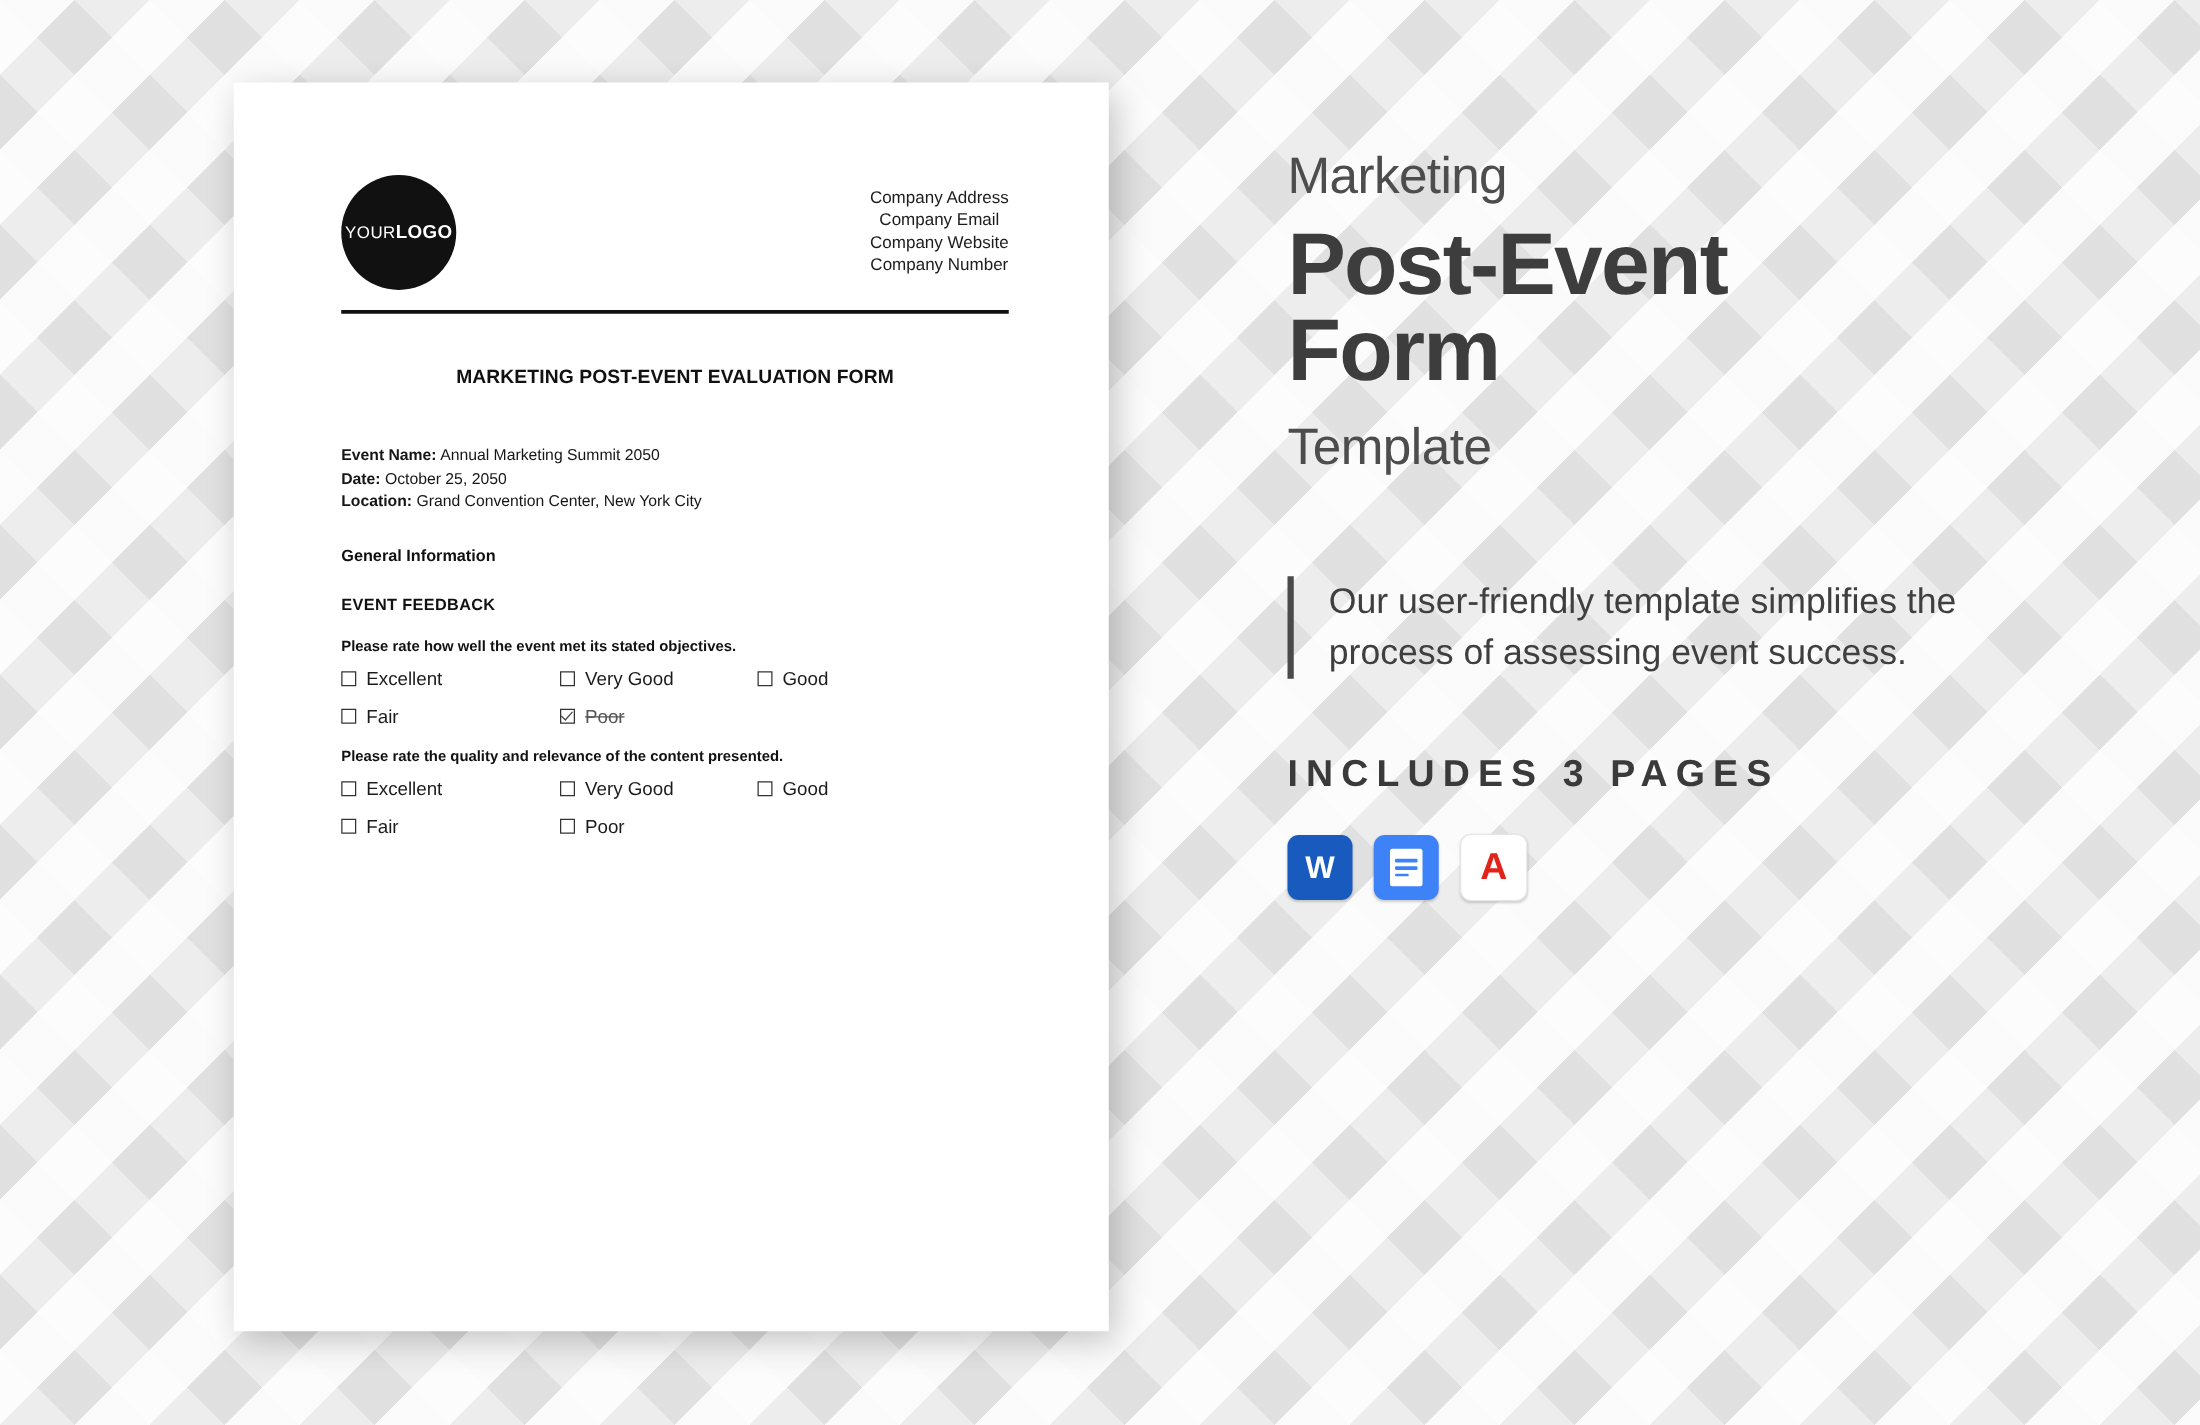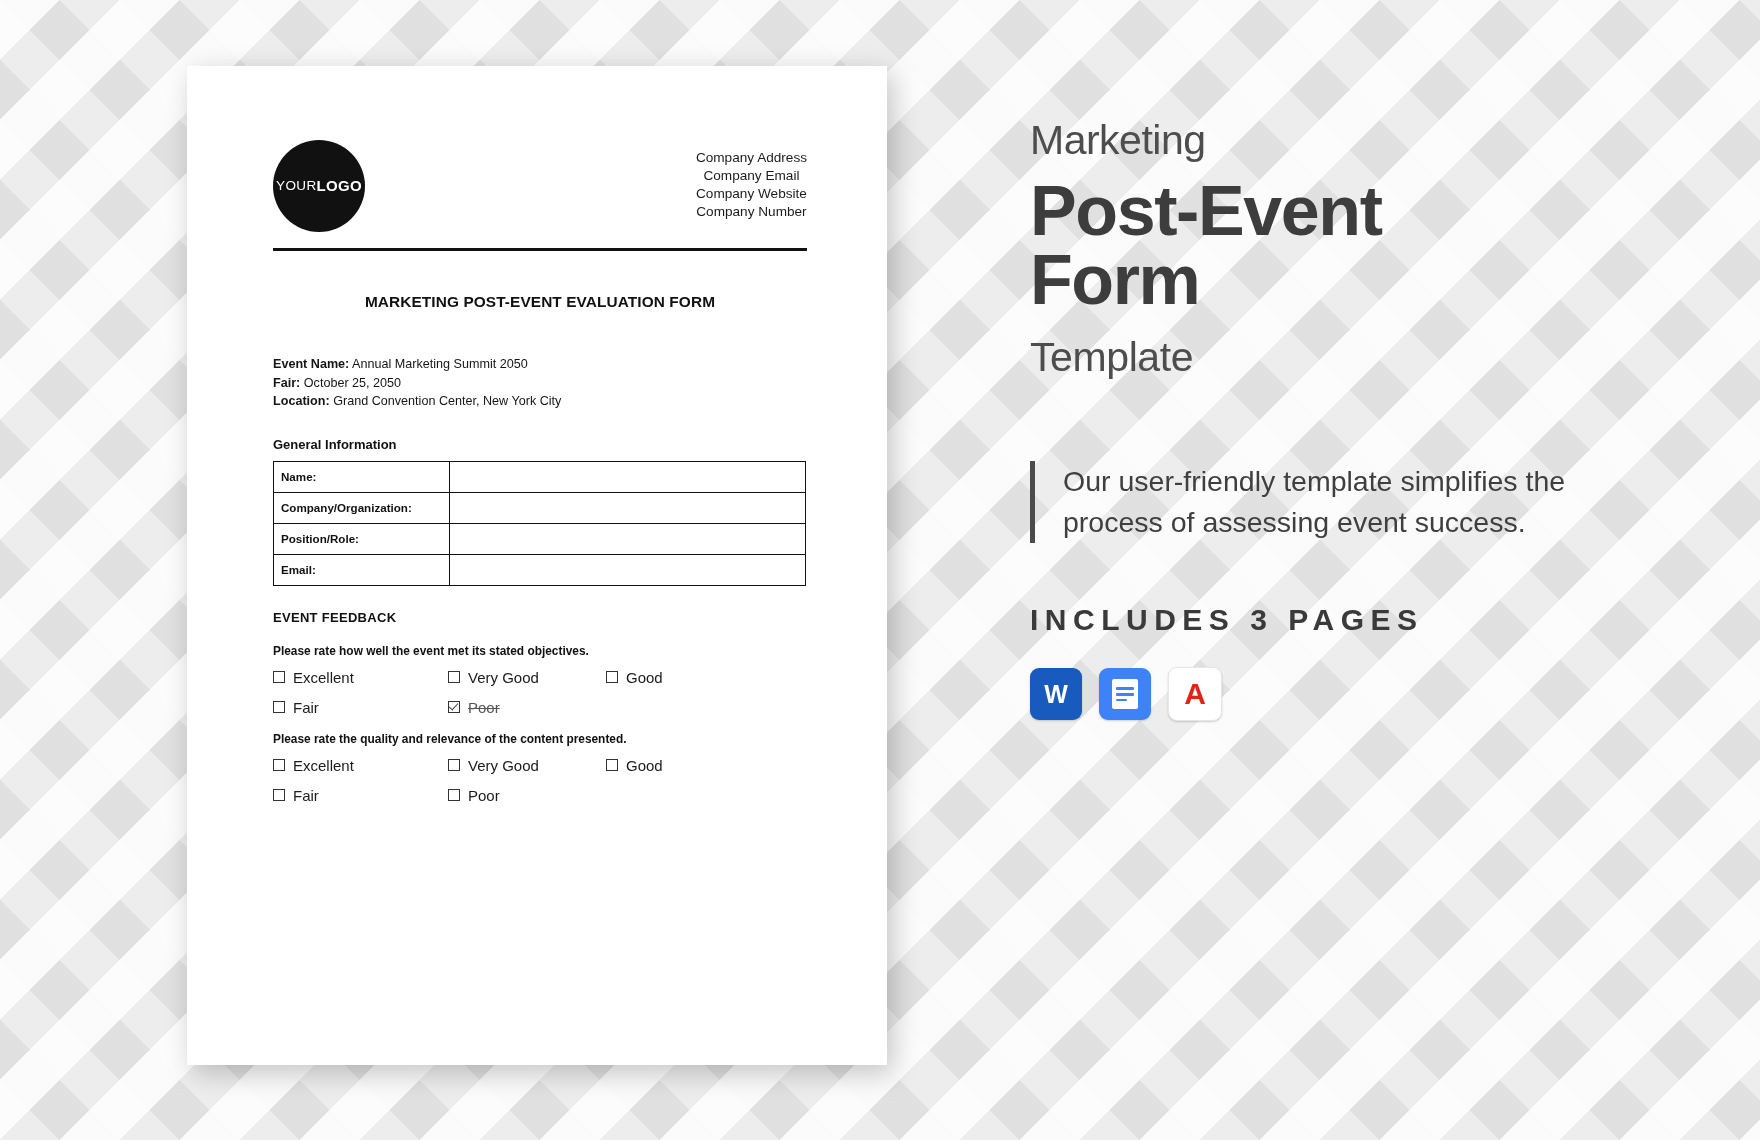--- a/index.html
+++ b/index.html
@@ -271,54 +271,30 @@
     </div>
     <div class="rule"></div>
 
     <div class="doc-title">MARKETING POST-EVENT EVALUATION FORM</div>
 
     <div class="meta">
       <div>
         <b>Event Name:</b><span> Annual Marketing Summit 2050</span>
       </div>
       <div>
-        <b>Fair:</b><span> October 25, 2050</span>
+        <b>Date:</b><span> October 25, 2050</span>
       </div>
       <div>
         <b>Location:</b><span> Grand Convention Center, New York City</span>
       </div>
     </div>
 
 
     <div class="section-title">General Information</div>
 
-    <table class="info">
-      <colgroup>
-          <col class="c1">
-          <col>
-        </colgroup>
-      <tbody>
-        <tr>
-          <td>Name:</td>
-          <td class="val"></td>
-        </tr>
-        <tr>
-          <td>Company/Organization:</td>
-          <td class="val"></td>
-        </tr>
-        <tr>
-          <td>Position/Role:</td>
-          <td class="val"></td>
-        </tr>
-        <tr>
-          <td>Email:</td>
-          <td class="val"></td>
-        </tr>
-      </tbody>
-    </table>
 
     <div class="section-title caps" style="margin-top:24px;">EVENT FEEDBACK</div>
 
     <div class="q">Please rate how well the event met its stated objectives.</div>
     <div class="opts">
       <div class="opt-row">
         <label class="opt w1">
           <span class="box"></span>
           <span class="lbl">Excellent</span>
         </label>

